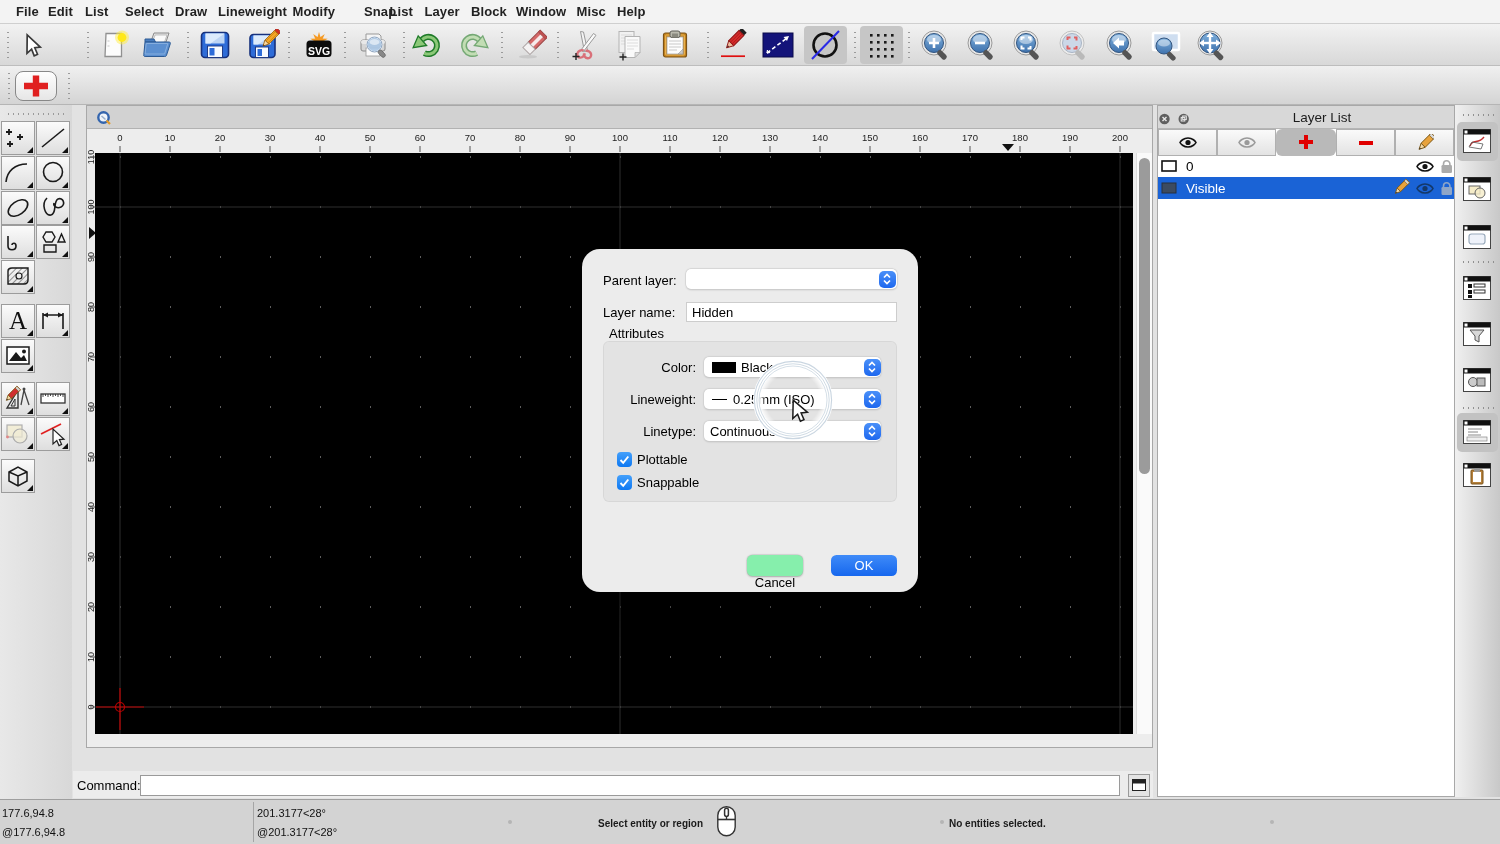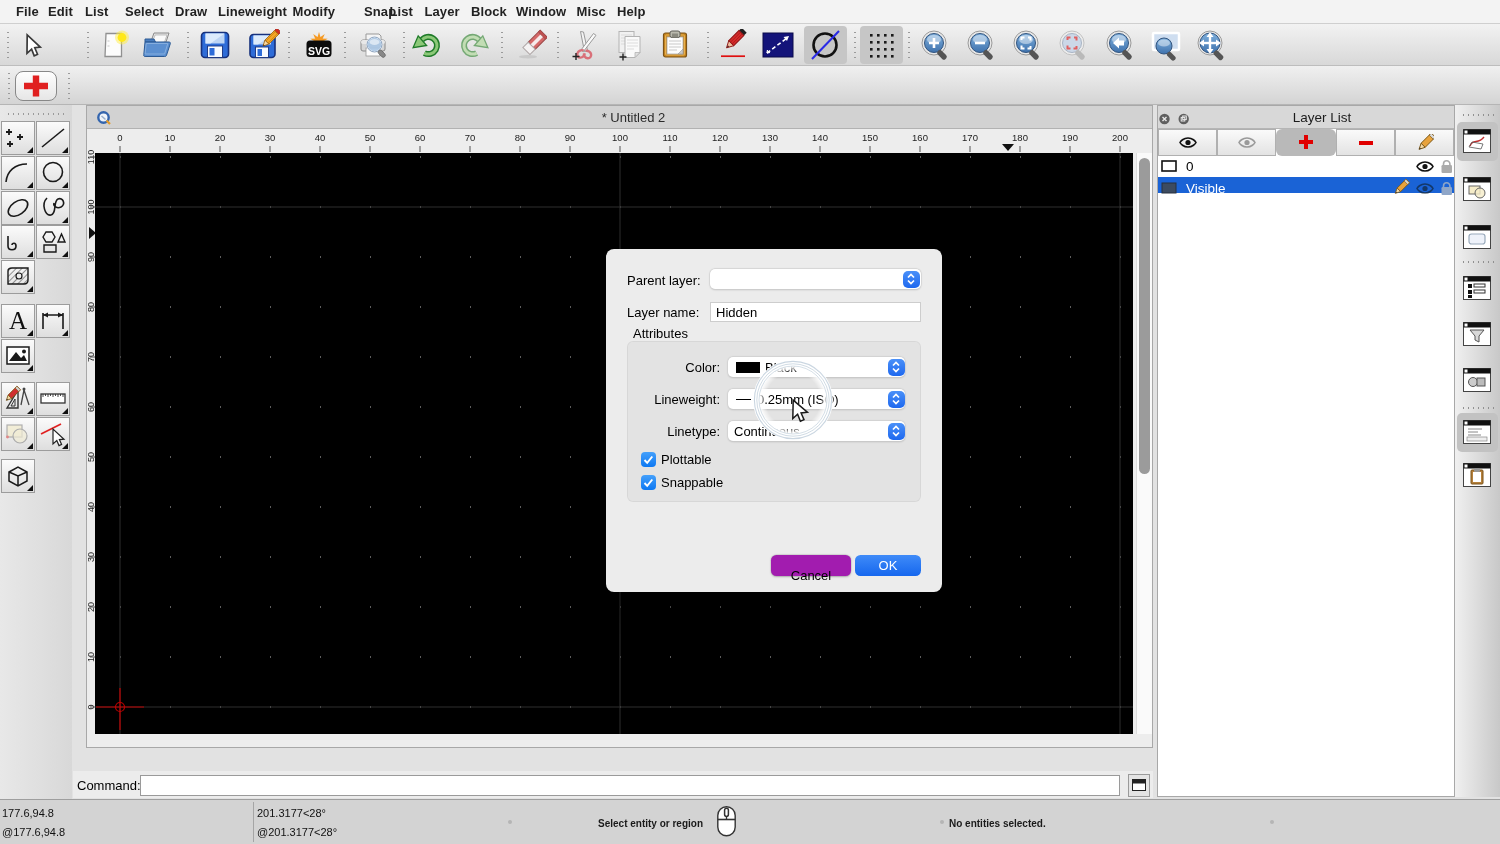--- a/index.html
+++ b/index.html
@@ -54,36 +54,36 @@
 #lpanel { position:absolute; left:1157px; top:0; width:298px; height:692px; background:#fff; border:1px solid #a8a8a8; }
 #ltitle { position:absolute; left:0; top:0; width:100%; height:23px; background:#d8d8d8; border-bottom:1px solid #b5b5b5; }
 .lbtn { position:absolute; top:23px; height:27px; background:linear-gradient(#fafafa,#e3e3e3); border:1px solid #b0b0b0; }
 
 #dock { position:absolute; left:1455px; top:0; width:45px; height:692px;
   background:linear-gradient(to right,#f0f0f0,#c8c8c8); }
 
 #status { position:absolute; left:0; top:799px; width:1500px; height:45px;
   background:#d3d3d3; border-top:1px solid #9e9e9e; font-size:11px; color:#111; }
 
-#dialog { position:absolute; left:606px; top:249px; width:336px; height:343px;
-  background:#ececec; border-radius:8px; box-shadow:0 18px 45px rgba(0,0,0,0.45), 0 0 1px rgba(0,0,0,0.4);
+#dialog { position:absolute; left:582px; top:249px; width:336px; height:343px;
+  background:#ececec; border-radius:18px; box-shadow:0 18px 45px rgba(0,0,0,0.45), 0 0 1px rgba(0,0,0,0.4);
   font-size:13px; color:#000; }
 .dlabel { position:absolute; }
 .combo { position:absolute; background:#fff; border-radius:5px;
   box-shadow:0 0 0 0.5px #cdcdcd, 0 0.5px 2px rgba(0,0,0,0.18); }
 .stepper { position:absolute; width:17px; height:17px; border-radius:5px;
   background:linear-gradient(#4a90f8,#1e68ef); }
 .stepper svg { position:absolute; left:2.5px; top:2.5px; }
 .checkbox { position:absolute; width:14.5px; height:14.5px; border-radius:4px;
   background:linear-gradient(#44a0fb,#0d78f2); }
 .checkbox svg { position:absolute; left:1.8px; top:2.6px; }
 #groupbox { position:absolute; left:21px; top:92px; width:294px; height:161px;
   background:rgba(0,0,0,0.035); border:1px solid rgba(0,0,0,0.055); border-radius:6px; }
-#btnCancel { position:absolute; left:165px; top:306px; width:80px; height:21px; background:#a21caf;
-  border-radius:5.5px; box-shadow:0 0.5px 2px rgba(0,0,0,0.25), 0 0 0 0.5px rgba(0,0,0,0.08); text-align:center; padding-top:13px; }
+#btnCancel { position:absolute; left:165px; top:306px; width:56px; height:21px; background:#86efac;
+  border-radius:5.5px; box-shadow:0 0.5px 2px rgba(0,0,0,0.25), 0 0 0 0.5px rgba(0,0,0,0.08); text-align:center; padding-top:20px; }
 #btnOK { position:absolute; left:249px; top:306px; width:66px; height:21px;
   background:linear-gradient(#3f8bf8,#1667ee); border-radius:5.5px; color:#fff; text-align:center; padding-top:3px; }
 </style>
 </head>
 <body>
 
 <svg width="0" height="0" style="position:absolute">
     <defs>
 <linearGradient id="gb" x1="0" y1="0" x2="0" y2="1">
   <stop offset="0" stop-color="#7fb0dd"></stop>
@@ -460,21 +460,20 @@
         <div class="corner"></div>
       </div>
     </div>
   <div id="cwin">
     <div id="ctitle">
       <svg style="position:absolute;left:10px;top:5px" width="15" height="15" viewBox="0 0 15 15">
         <circle cx="6.5" cy="6.5" r="5.2" fill="#f0f4fa" stroke="#3465ae" stroke-width="2.4"></circle>
         <path d="M9.5,9.5 L13,13" stroke="#e39a2a" stroke-width="2.2"></path>
         <path d="M4.5,5 L8.5,8.5" stroke="#9ab0cc" stroke-width="1.6"></path>
       </svg>
-      <div class="t">* Untitled 2</div>
     </div>
     <div id="hruler">
         <svg width="1056" height="23" style="position:absolute;left:0;top:0;font-family:'Liberation Sans',sans-serif;font-size:9.5px;fill:#222">
           <text x="24" y="12" text-anchor="middle">0</text>
           <rect x="23.5" y="17" width="1" height="6" fill="#555"></rect>
           <text x="74" y="12" text-anchor="middle">10</text>
           <rect x="73.5" y="17" width="1" height="6" fill="#555"></rect>
           <text x="124" y="12" text-anchor="middle">20</text>
           <rect x="123.5" y="17" width="1" height="6" fill="#555"></rect>
           <text x="174" y="12" text-anchor="middle">30</text>
@@ -609,21 +608,21 @@
             <path d="M8,1 C12.5,1 15.4,4.2 16,5.5 C15.4,6.8 12.5,10 8,10 C3.5,10 0.6,6.8 0,5.5 C0.6,4.2 3.5,1 8,1 Z" fill="none" stroke="#111" stroke-width="1.6"></path>
             <circle cx="8" cy="5.5" r="2.6"></circle>
           </g>
           <g transform="translate(283,4)">
             <path d="M2.5,5 V4 a3.2,3.2 0 0 1 6.4,0 V5" fill="none" stroke="#ababab" stroke-width="1.6"></path>
             <rect x="0.5" y="5" width="10.5" height="8" rx="1.2" fill="#ababab"></rect>
           </g>
         </svg>
         <span style="position:absolute;left:28px;top:3px;font-size:13.5px;color:#000;">0</span>
       </div>
-      <div style="position:absolute;left:0;top:71px;width:296px;height:16px;background:#1a63d6;">
+      <div style="position:absolute;left:0;top:71px;width:296px;height:22px;background:#1a63d6;">
         <svg width="296" height="22" style="position:absolute;left:0;top:0">
           <rect x="4" y="6" width="14" height="10" fill="#3c4b60" stroke="#26303e" stroke-width="1"></rect>
           <g transform="translate(236,3) scale(1.0) rotate(45 7 7)">
             <rect x="5" y="-2" width="5" height="12.5" fill="#e8a33d" stroke="#7a5410" stroke-width="0.8"></rect>
             <rect x="5" y="-2" width="5" height="2.5" fill="#d8d8d8" stroke="#7a5410" stroke-width="0.6"></rect>
             <path d="M5,10.5 L7.5,15.5 L10,10.5 Z" fill="#f3d9a8" stroke="#7a5410" stroke-width="0.8"></path>
             <path d="M6.8,13.8 L7.5,15.5 L8.3,13.8 Z" fill="#333"></path>
           </g>
           <g transform="translate(259,6) scale(1.0)" fill="#123a">
             <path d="M8,1 C12.5,1 15.4,4.2 16,5.5 C15.4,6.8 12.5,10 8,10 C3.5,10 0.6,6.8 0,5.5 C0.6,4.2 3.5,1 8,1 Z" fill="none" stroke="#123a" stroke-width="1.6"></path>

